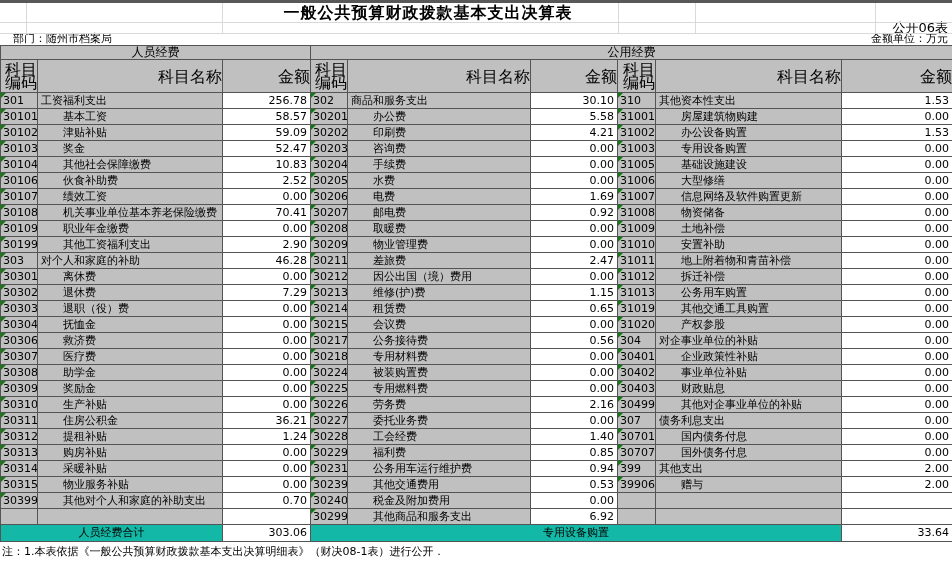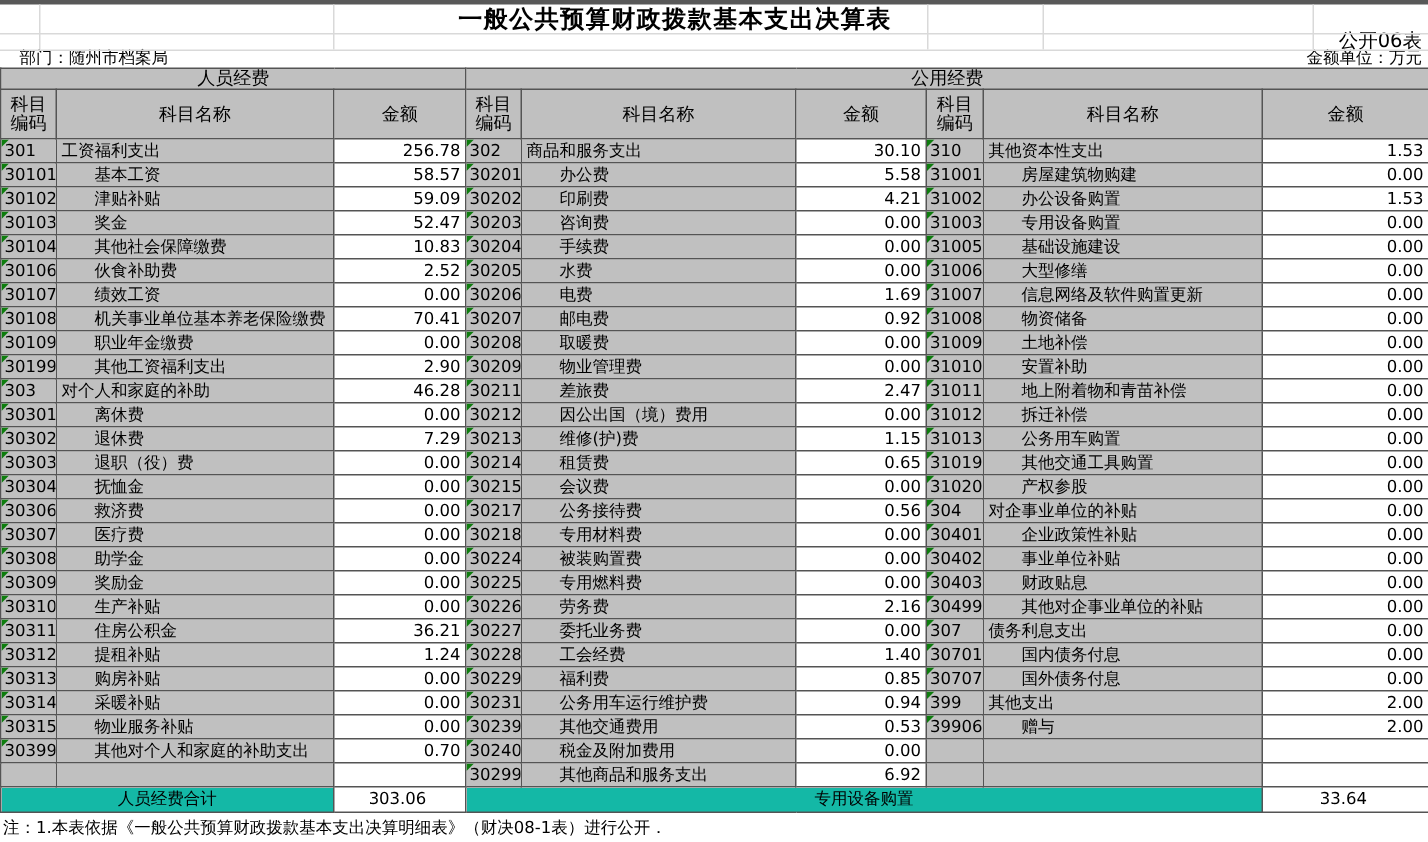--- a/index.html
+++ b/index.html
@@ -4,38 +4,38 @@
 <style>
   html,body{margin:0;padding:0;}
   body{
     width:952px;height:561px;overflow:hidden;background:#ffffff;color:#000;
     font-family:"DejaVu Sans","Liberation Sans",sans-serif;position:relative;
   }
   .topstrip{height:3px;background:#585858;}
   
   .tophead{position:relative;height:42px;}
   .r-title{height:19px;position:relative;}
-  .r-title .t{position:absolute;left:170px;width:560px;top:0;line-height:19px;
+  .r-title .t{position:absolute;left:148px;width:560px;top:0;line-height:19px;
     text-align:center;font-size:16px;font-weight:bold;letter-spacing:1px;white-space:nowrap;}
   .r-pubno{height:11px;line-height:11px;font-size:13px;text-align:right;padding-right:4px;}
   .r-dept{height:12px;line-height:12px;font-size:11px;position:relative;padding-left:13px;white-space:nowrap;}
   .r-dept .right{position:absolute;right:4px;top:0;}
   .vline{position:absolute;width:1px;background:#d9d9d9;top:0;height:30px;}
   .hline{position:absolute;left:0;width:952px;height:1px;background:#d9d9d9;}
   
   table{border-collapse:collapse;table-layout:fixed;width:952px;}
   td,th{border:1px solid #545454;padding:0;overflow:hidden;white-space:nowrap;font-weight:normal;}
   tr.band th{background:#c0c0c0;font-size:12px;height:13px;text-align:center;line-height:13px;}
-  tr.hdr th{background:#c0c0c0;font-size:12px;height:32px;text-align:center;line-height:13px;vertical-align:middle;margin-top:44px;}
+  tr.hdr th{background:#c0c0c0;font-size:16px;height:32px;text-align:right;line-height:13px;vertical-align:middle;margin-top:44px;}
   tbody td{height:15px;font-size:11px;line-height:14px;vertical-align:middle;}
   td.code{background:#c0c0c0;padding-left:2px;position:relative;}
   td.name{background:#c0c0c0;padding-left:3px;}
   td.name.ind{padding-left:25px;}
   td.amt{background:#ffffff;text-align:right;padding-right:3px;}
-  tr.total td{height:16px;font-size:11px;line-height:16px;text-align:center;}
+  tr.total td{height:16px;font-size:11px;line-height:16px;}
   tr.total td.lbl{background:#14b8a6;text-align:center;}
   .tri{position:absolute;left:0;top:0;width:0;height:0;
     border-top:5px solid #0e7d0e;border-right:5px solid transparent;}
   
   .notes{font-size:11px;white-space:nowrap;}
   .note1{padding:3px 0 0 2px;height:14px;line-height:14px;}
 </style>
 </head>
 <body>
 

